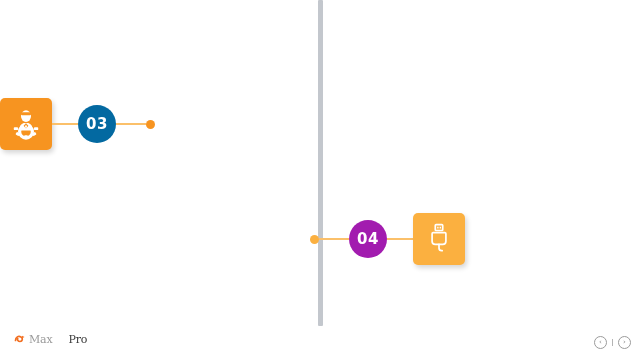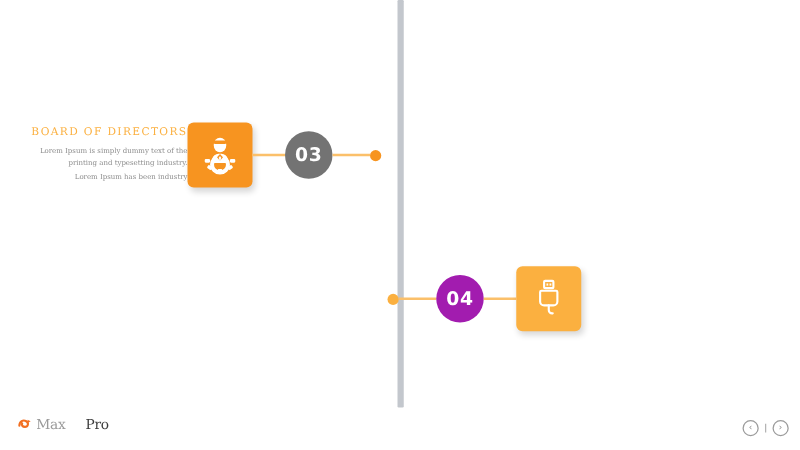--- a/index.html
+++ b/index.html
@@ -152,28 +152,20 @@
     background: #b4b4b4;
   }
 </style>
 </head>
 <body>
 
 <div class="timeline-bar"></div>
 
 <div class="row row-3">
 
-  <div class="textblock right-align">
-    <div class="heading">BOARD OF DIRECTORS</div>
-    <div class="body-text">
-      <span>Lorem Ipsum is simply dummy text of the</span>
-      <span>printing and typesetting industry.</span>
-      <span>Lorem Ipsum has been industry</span>
-    </div>
-  </div>
 
   <div class="icon-tile" style="background:#f79420;">
     <span>
       <svg width="34" height="34" viewBox="0 0 64 64" fill="none">
 
         <ellipse cx="32" cy="17" rx="9.5" ry="11" fill="#ffffff"></ellipse>
         <rect x="22.5" y="10" width="19" height="5.5" rx="2.4" fill="#f79420"></rect>
 
         <path d="M20 42 C20 33 25 30 32 30 C39 30 44 33 44 42 Z" fill="#ffffff"></path>
 
@@ -194,21 +186,21 @@
 
         <path d="M20 44 C20 34 25 30.5 32 30.5 C39 30.5 44 34 44 44 Z" fill="#ffffff"></path>
         <path d="M32 30.5 L27.5 35.5 L32 40.5 L36.5 35.5 Z" fill="#f79420"></path>
         <path d="M32 33.5 L30.2 36.2 L32 43.5 L33.8 36.2 Z" fill="#ffffff"></path>
       </svg>
     </span>
   </div>
 
   <div class="connector conn-a" style="background:#fbc06a;"></div>
 
-  <div class="num-circle" style="background:#737373;">
+  <div class="num-circle" style="background:#0369a1;">
     <span>03</span>
   </div>
 
   <div class="connector conn-b" style="background:#fbc06a;"></div>
 
   <div class="end-dot" style="background:#f79420;"></div>
 </div>
 
 <div class="row row-4">
 

